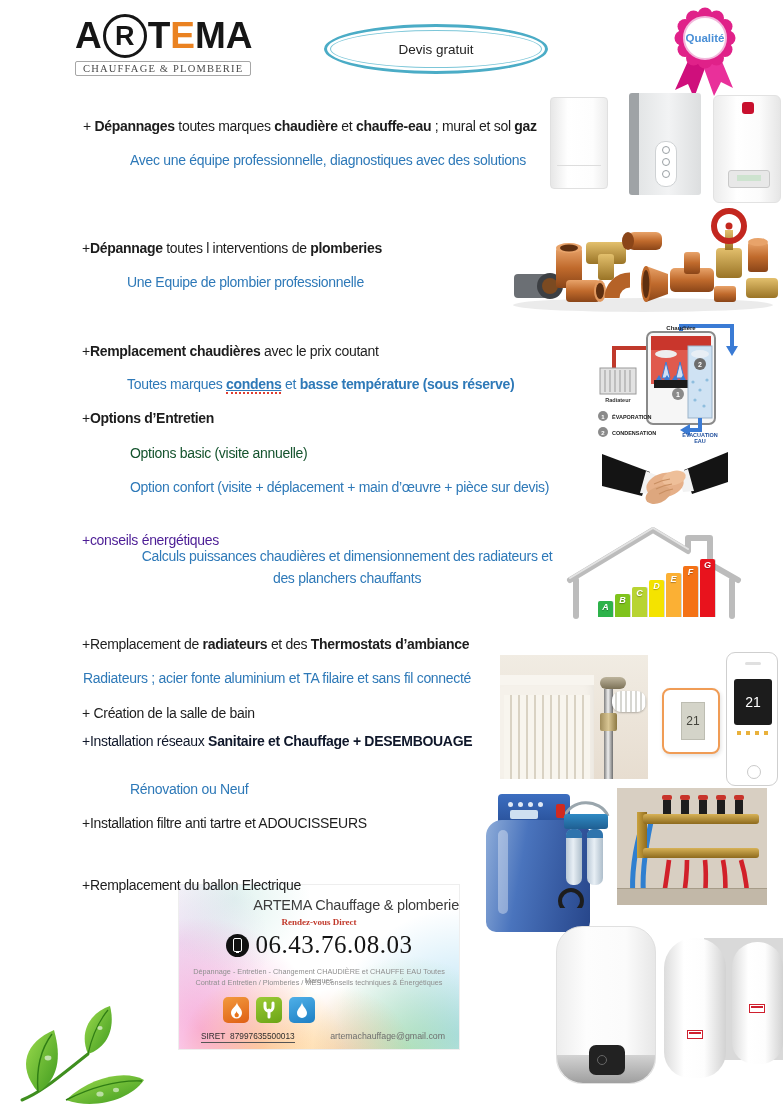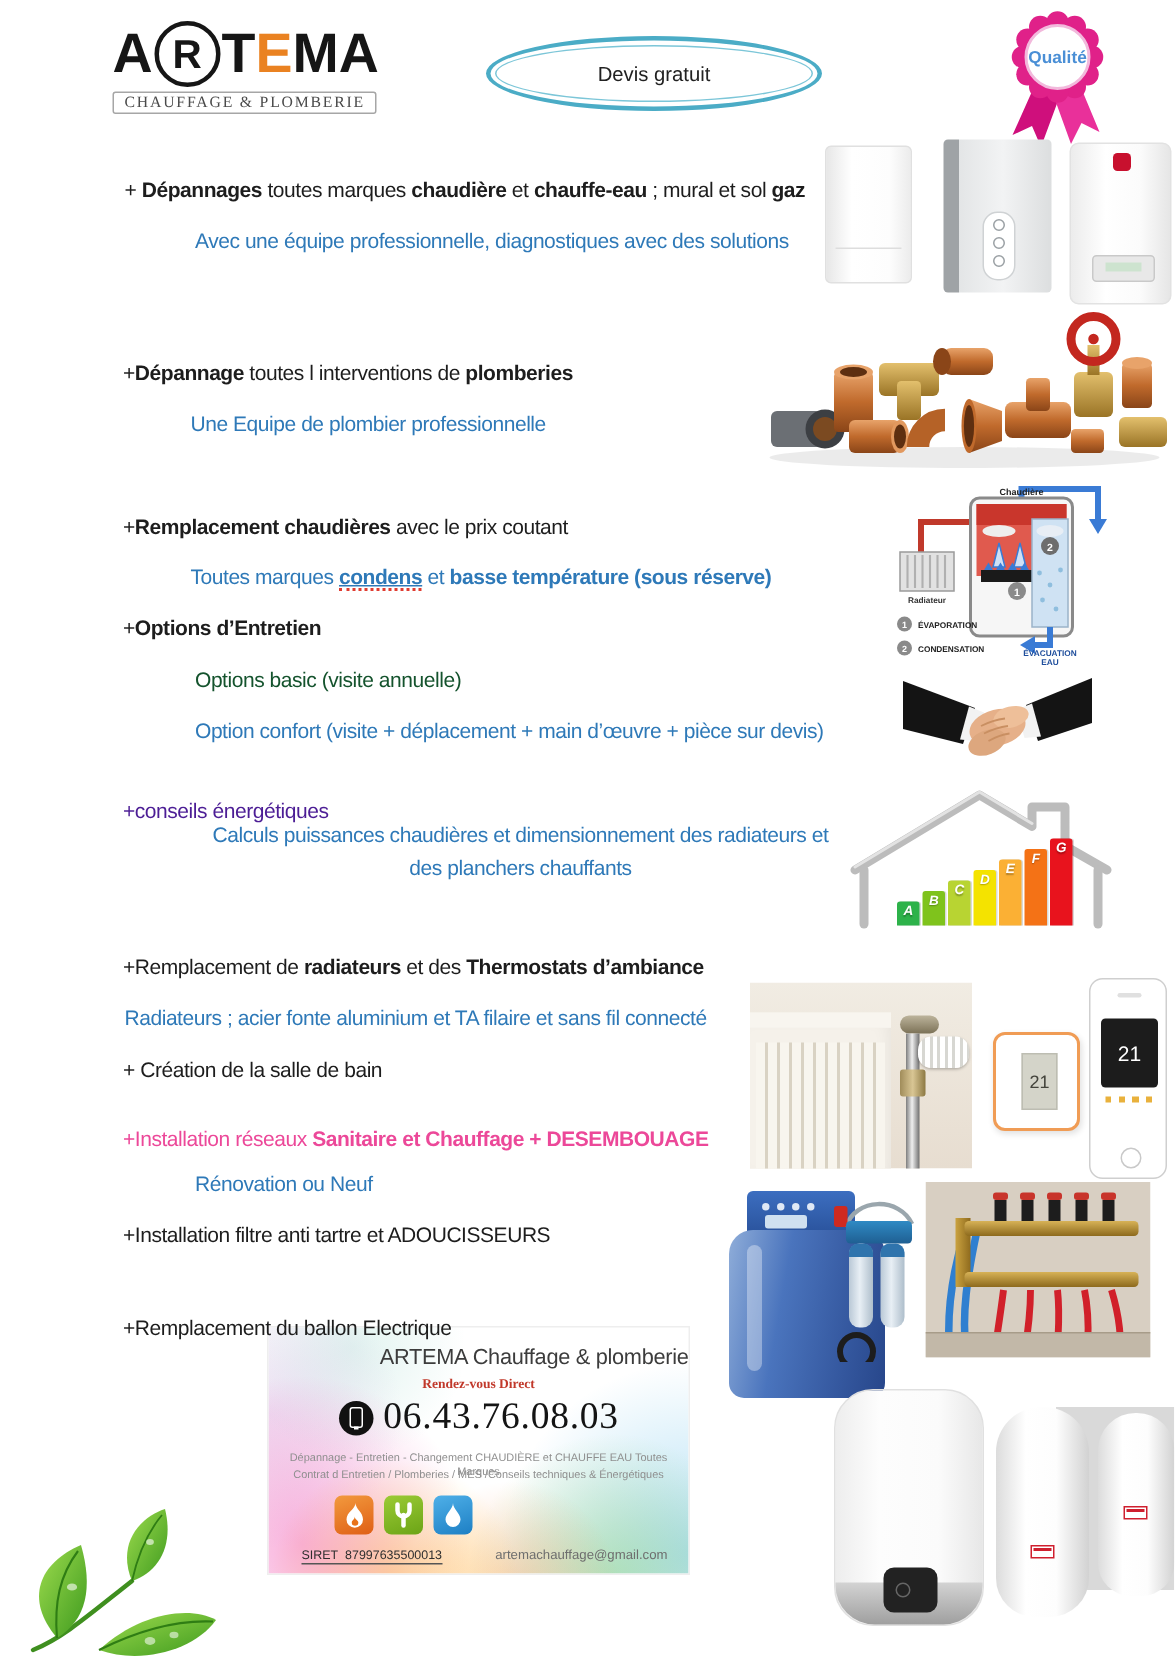--- a/index.html
+++ b/index.html
@@ -495,19 +495,19 @@
       <div class="line" style="left: 127px; top: 375px; color: rgb(46, 121, 184);"><span>Toutes marques </span><span class="b squig">condens</span><span> et </span><span class="b">basse température (sous réserve)</span></div>
       <div class="line" style="left: 82px; top: 409px; color: rgb(29, 29, 29);"><span>+</span><span class="b">Options d’Entretien</span></div>
       <div class="line" style="left: 130px; top: 444px; color: #14532d;"><span>Options basic (visite annuelle)</span></div>
       <div class="line" style="left: 130px; top: 478px; color: rgb(46, 121, 184);"><span>Option confort (visite + déplacement + main d’œuvre + pièce sur devis)</span></div>
       <div class="line" style="left: 82px; top: 513px; color: #4c1d95; margin-top: 18px;"><span>+conseils énergétiques</span></div>
       <div class="line" style="left: 127px; top: 547px; width: 440px; text-align: center; color: rgb(46, 121, 184);"><span>Calculs puissances chaudières et dimensionnement des radiateurs et</span></div>
       <div class="line" style="left: 127px; top: 569px; width: 440px; text-align: center; color: rgb(46, 121, 184);"><span>des planchers chauffants</span></div>
       <div class="line" style="left: 82px; top: 635px; color: rgb(29, 29, 29);"><span>+Remplacement de </span><span class="b">radiateurs</span><span> et des </span><span class="b">Thermostats d’ambiance</span></div>
       <div class="line" style="left: 83px; top: 669px; color: rgb(46, 121, 184);"><span>Radiateurs ; acier fonte  aluminium et TA filaire et sans fil connecté</span></div>
       <div class="line" style="left: 82px; top: 704px; color: rgb(29, 29, 29);"><span>+ Création de la salle de bain</span></div>
-      <div class="line" style="left: 82px; top: 750px; color: #ec4899;"><span>+Installation réseaux </span><span class="b">Sanitaire et Chauffage + DESEMBOUAGE</span></div>
+      <div class="line" style="left: 82px; top: 732px; color: #0f172a;"><span>+Installation réseaux </span><span class="b">Sanitaire et Chauffage + DESEMBOUAGE</span></div>
       <div class="line" style="left: 130px; top: 780px; color: rgb(46, 121, 184);"><span>Rénovation ou Neuf</span></div>
       <div class="line" style="left: 82px; top: 814px; color: rgb(29, 29, 29);"><span>+Installation filtre anti tartre et ADOUCISSEURS</span></div>
       <div class="line" style="left: 82px; top: 848px; color: rgb(29, 29, 29); margin-top: 28px;"><span>+Remplacement du ballon Electrique</span></div>
     </div>
 
 </div>
 
 </body></html>

